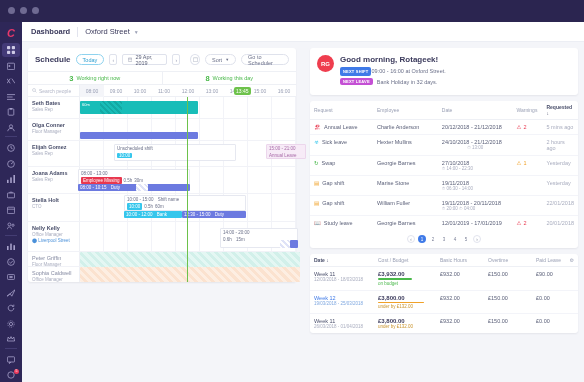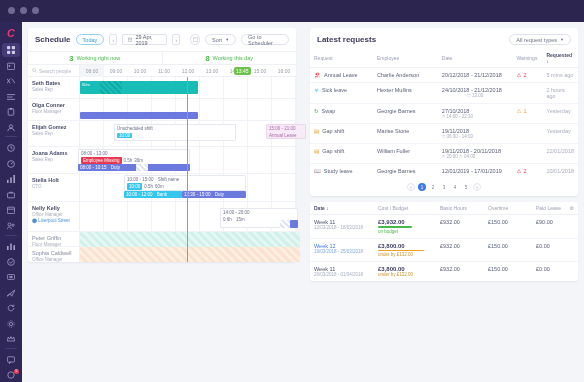--- a/index.html
+++ b/index.html
@@ -284,20 +284,26 @@
     <div class="rail-icon">
       <svg width="8" height="8" viewBox="0 0 10 10">
           <circle cx="5" cy="5" r="4" fill="none" stroke="#a6a0c9"></circle>
         </svg>
       <span class="badge-dot">5</span>
     </div>
   </div>
 
   <div class="app">
 
+    <div class="topbar">
+      <div class="t1">Dashboard</div>
+      <div class="tsep"></div>
+      <div class="t2">Oxford Street</div>
+      <span class="caret">▼</span>
+    </div>
 
     <div class="body">
 
       <div class="col-left">
         <div class="card">
 
           <div class="sched-head">
             <div class="sched-title">Schedule</div>
             <div class="pill today">Today</div>
             <div class="arrowbtn">‹</div>
@@ -573,30 +579,36 @@
                 <div class="shift hatch-peach" style="left:0;top:0;width:220px;height:15px;"></div>
               </div>
             </div>
 
           </div>
         </div>
       </div>
 
       <div class="col-right">
 
+        <div class="card greet">
+          <div class="avatar">RG</div>
+          <div style="flex:1">
+            <div class="gtitle">Good morning, Rotageek!</div>
+            <div class="grow">
+              <span class="tag shift">NEXT SHIFT</span>
+              <span class="gtxt">Tomorrow ⏱ 09:00 - 16:00 at Oxford Street.</span>
+            </div>
+            <div class="grow">
+              <span class="tag leave">NEXT LEAVE</span>
+              <span class="gtxt">Bank Holiday in 32 days.</span>
+            </div>
+          </div>
+        </div>
 
         <div class="card">
-          <div class="panel-head">
-            <div class="panel-title">Latest requests</div>
-            <div class="spacer"></div>
-            <div class="pill">
-              <span>All request types</span>
-              <span style="margin-left:3px;font-size:4px;">▼</span>
-            </div>
-          </div>
           <table>
             <thead>
               <tr>
                 <th style="width:64px">Request</th>
                 <th style="width:66px">Employee</th>
                 <th style="width:76px">Date</th>
                 <th style="width:30px">Warnings</th>
                 <th class="b">
                   <span>Requested</span> ↓
                 </th>

